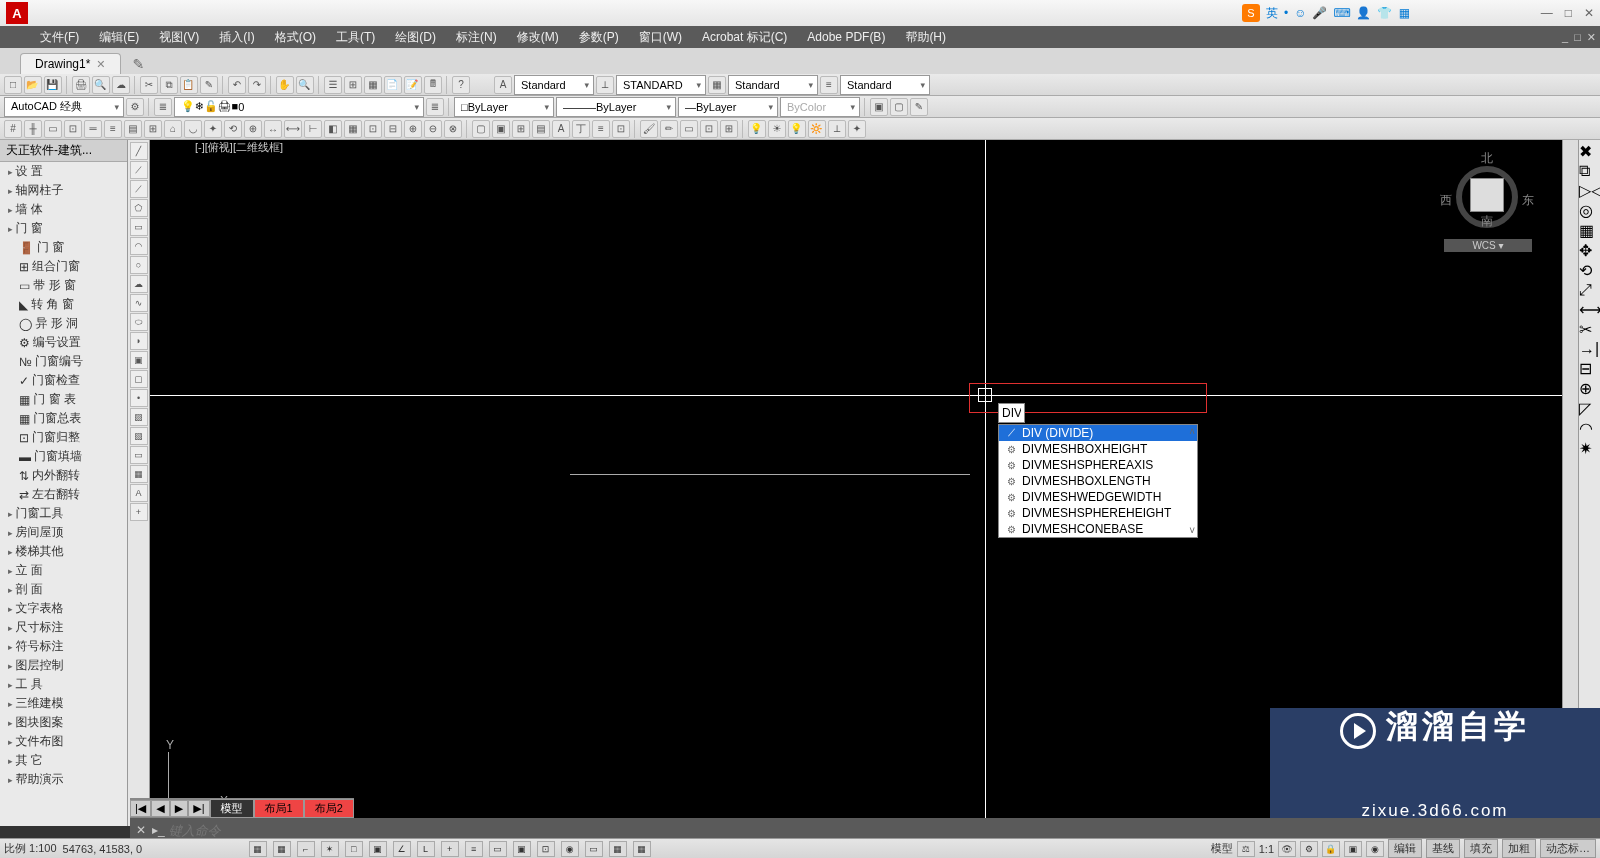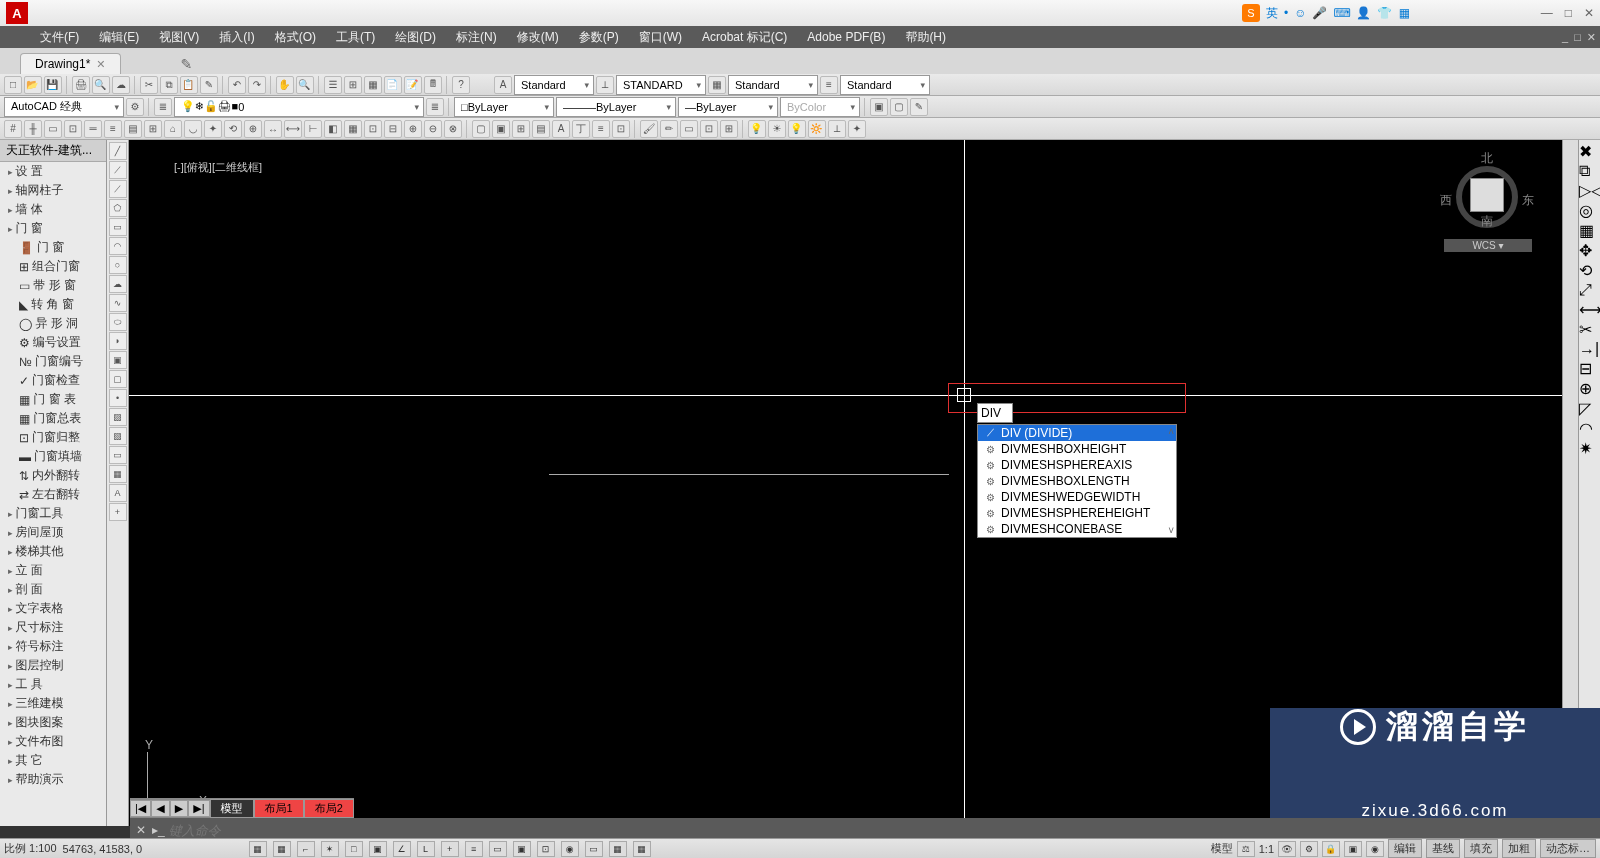--- a/index.html
+++ b/index.html
@@ -14,53 +14,53 @@
 .titlebar .ime { position:absolute; right:190px; display:flex; gap:6px; align-items:center;}
 .titlebar .ime .box{width:18px;height:18px;background:#ff7a00;color:#fff;font-size:11px;display:flex;align-items:center;justify-content:center;border-radius:3px;}
 .titlebar .ime span{color:#0078d4;font-size:12px;}
 
 
 .menubar { height: 22px; background: #5a5a5a; display: flex; align-items: center; padding: 0 30px; color:#eee; font-size:12px;}
 .menubar .mitem { padding: 0 10px; cursor:pointer;}
 .menubar .winbtns2{position:absolute;right:4px;color:#ccc;display:flex;gap:6px;font-size:11px;}
 
 
-.tabbar { height: 26px; background: #d8d8d8; display:flex; align-items:flex-end; padding-left:20px;gap:48px;}
+.tabbar { height: 26px; background: #d8d8d8; display:flex; align-items:flex-end; padding-left:20px;}
 .tab { background:#f0f0f0; border:1px solid #aaa; border-bottom:none; border-radius:4px 4px 0 0; padding:3px 14px; font-size:12px; display:flex; align-items:center; gap:6px;}
 .tab .x{color:#888;font-size:11px;}
 .tab-add{margin-left:6px;color:#666;font-size:14px;padding:2px 6px;}
 
 
 .toolrow { height: 22px; background: linear-gradient(#eaeaea,#d9d9d9); border-bottom:1px solid #aaa; display:flex; align-items:center; padding:0 4px; font-size:11px; gap:2px;}
 .tb-btn{width:18px;height:18px;background:#e8e8e8;border:1px solid #bbb;border-radius:2px;display:flex;align-items:center;justify-content:center;font-size:10px;color:#555;}
 .tb-sep{width:2px;height:18px;border-left:1px solid #bbb;margin:0 2px;}
 .tb-drop{height:20px;background:#fff;border:1px solid #999;padding:0 16px 0 6px;display:flex;align-items:center;position:relative;font-size:11px;}
 .tb-drop::after{content:"▾";position:absolute;right:4px;color:#666;font-size:9px;}
 
 
 .main { position:absolute; top:140px; left:0; right:0; bottom:32px; display:flex;}
-.sidepanel { width:107px; background:#eaeaea; border-right:1px solid #999; font-size:12px; overflow:hidden;}
+.sidepanel { width:128px; background:#eaeaea; border-right:1px solid #999; font-size:12px; overflow:hidden;}
 .sidepanel .ptitle{background:#d0d0d0;padding:2px 6px;font-size:12px;border-bottom:1px solid #aaa;}
 .sidepanel .pitem{padding:1px 8px;color:#333;cursor:pointer;display:flex;align-items:center;gap:3px;}
 .sidepanel .pitem::before{content:"▸";font-size:9px;color:#666;}
 .sidepanel .pitem.noarr::before{content:"";width:8px;}
 
 .drawtool { width:22px; background:#e6e6e6; border-right:1px solid #999; display:flex; flex-direction:column;gap:1px;padding-top:2px;}
 .drawtool .dt{width:18px;height:18px;margin:0 auto;background:#eee;border:1px solid #bbb;font-size:9px;display:flex;align-items:center;justify-content:center;color:#555;}
 
 .canvas { flex:1; background:#000; position:relative; overflow:hidden;}
-.viewlabel{position:absolute;top:20px;left:6px;color:#ccc;font-size:11px;padding-left:39px;}
+.viewlabel{position:absolute;top:0;left:6px;color:#ccc;font-size:11px;padding-left:39px;}
 .crosshair-v{position:absolute;top:0;bottom:0;left:835px;width:1px;background:#fff;}
 .crosshair-h{position:absolute;left:0;right:0;top:255px;height:1px;background:#fff;}
 .pickbox{position:absolute;left:828px;top:248px;width:14px;height:14px;border:1px solid #fff;}
 .shortline-h{position:absolute;left:420px;top:334px;width:400px;height:1px;background:#aaa;}
 .redbox{position:absolute;left:819px;top:243px;width:238px;height:30px;border:1px solid #e03030;}
 
 .cmdpop{position:absolute;left:848px;top:263px;width:200px;}
-.cmdpop input{width:36px;height:20px;border:1px solid #888;background:#fff;font-size:12px;padding:0 3px;}
+.cmdpop input{width:27px;height:20px;border:1px solid #888;background:#fff;font-size:12px;padding:0 3px;}
 .cmdlist{position:absolute;left:848px;top:284px;width:200px;background:#fff;border:1px solid #888;font-size:12px;max-height:120px;overflow:hidden;}
 .cmdlist .ci{padding:1px 6px;display:flex;align-items:center;gap:4px;}
 .cmdlist .ci.sel{background:#1e6fd9;color:#fff;}
 .cmdlist .cicon{width:13px;height:13px;display:inline-flex;align-items:center;justify-content:center;font-size:10px;color:#666;}
 .cmdlist .ci.sel .cicon{color:#fff;}
 .cmdlist .arrow{position:absolute;right:2px;top:1px;font-size:10px;color:#666;}
 .cmdlist .arrow2{position:absolute;right:2px;bottom:1px;font-size:10px;color:#666;}
 
 .ucs{position:absolute;left:18px;bottom:64px;color:#aaa;font-size:12px;}
 .ucs .xaxis{position:absolute;left:0;top:38px;width:50px;height:1px;background:#aaa;}
@@ -94,21 +94,21 @@
 
 
 .statusbar{position:absolute;left:0;right:0;bottom:0;height:20px;background:linear-gradient(#e5e5e5,#d5d5d5);border-top:1px solid #999;display:flex;align-items:center;font-size:11px;color:#333;padding:0 4px;gap:6px;}
 .statusbar .coords{min-width:180px;}
 .sb-btn{width:18px;height:16px;background:#ddd;border:1px solid #aaa;display:flex;align-items:center;justify-content:center;font-size:9px;}
 .statusbar .right{margin-left:auto;display:flex;gap:4px;align-items:center;}
 .sb-toggle{padding:1px 5px;background:#ccc;border:1px solid #999;font-size:11px;}
 
 
 .watermark{position:absolute;right:0;bottom:40px;width:330px;height:110px;background:#2a3e66;color:#fff;display:flex;align-items:center;justify-content:center;flex-direction:column;gap:4px;}
-.watermark .big{font-size:32px;font-weight:bold;letter-spacing:4px;display:flex;align-items:center;gap:10px;}
+.watermark .big{font-size:32px;font-weight:bold;letter-spacing:4px;display:flex;align-items:flex-end;gap:10px;}
 .watermark .play{width:36px;height:36px;border:3px solid #fff;border-radius:50%;display:flex;align-items:center;justify-content:center;}
 .watermark .play::before{content:"";border-left:12px solid #fff;border-top:8px solid transparent;border-bottom:8px solid transparent;margin-left:3px;}
 .watermark .url{font-size:17px;letter-spacing:2px;margin-top:48px;}
 </style>
 </head>
 <body>
 
 <div class="titlebar">
   <div class="logo">A</div>
   <div class="ime">

